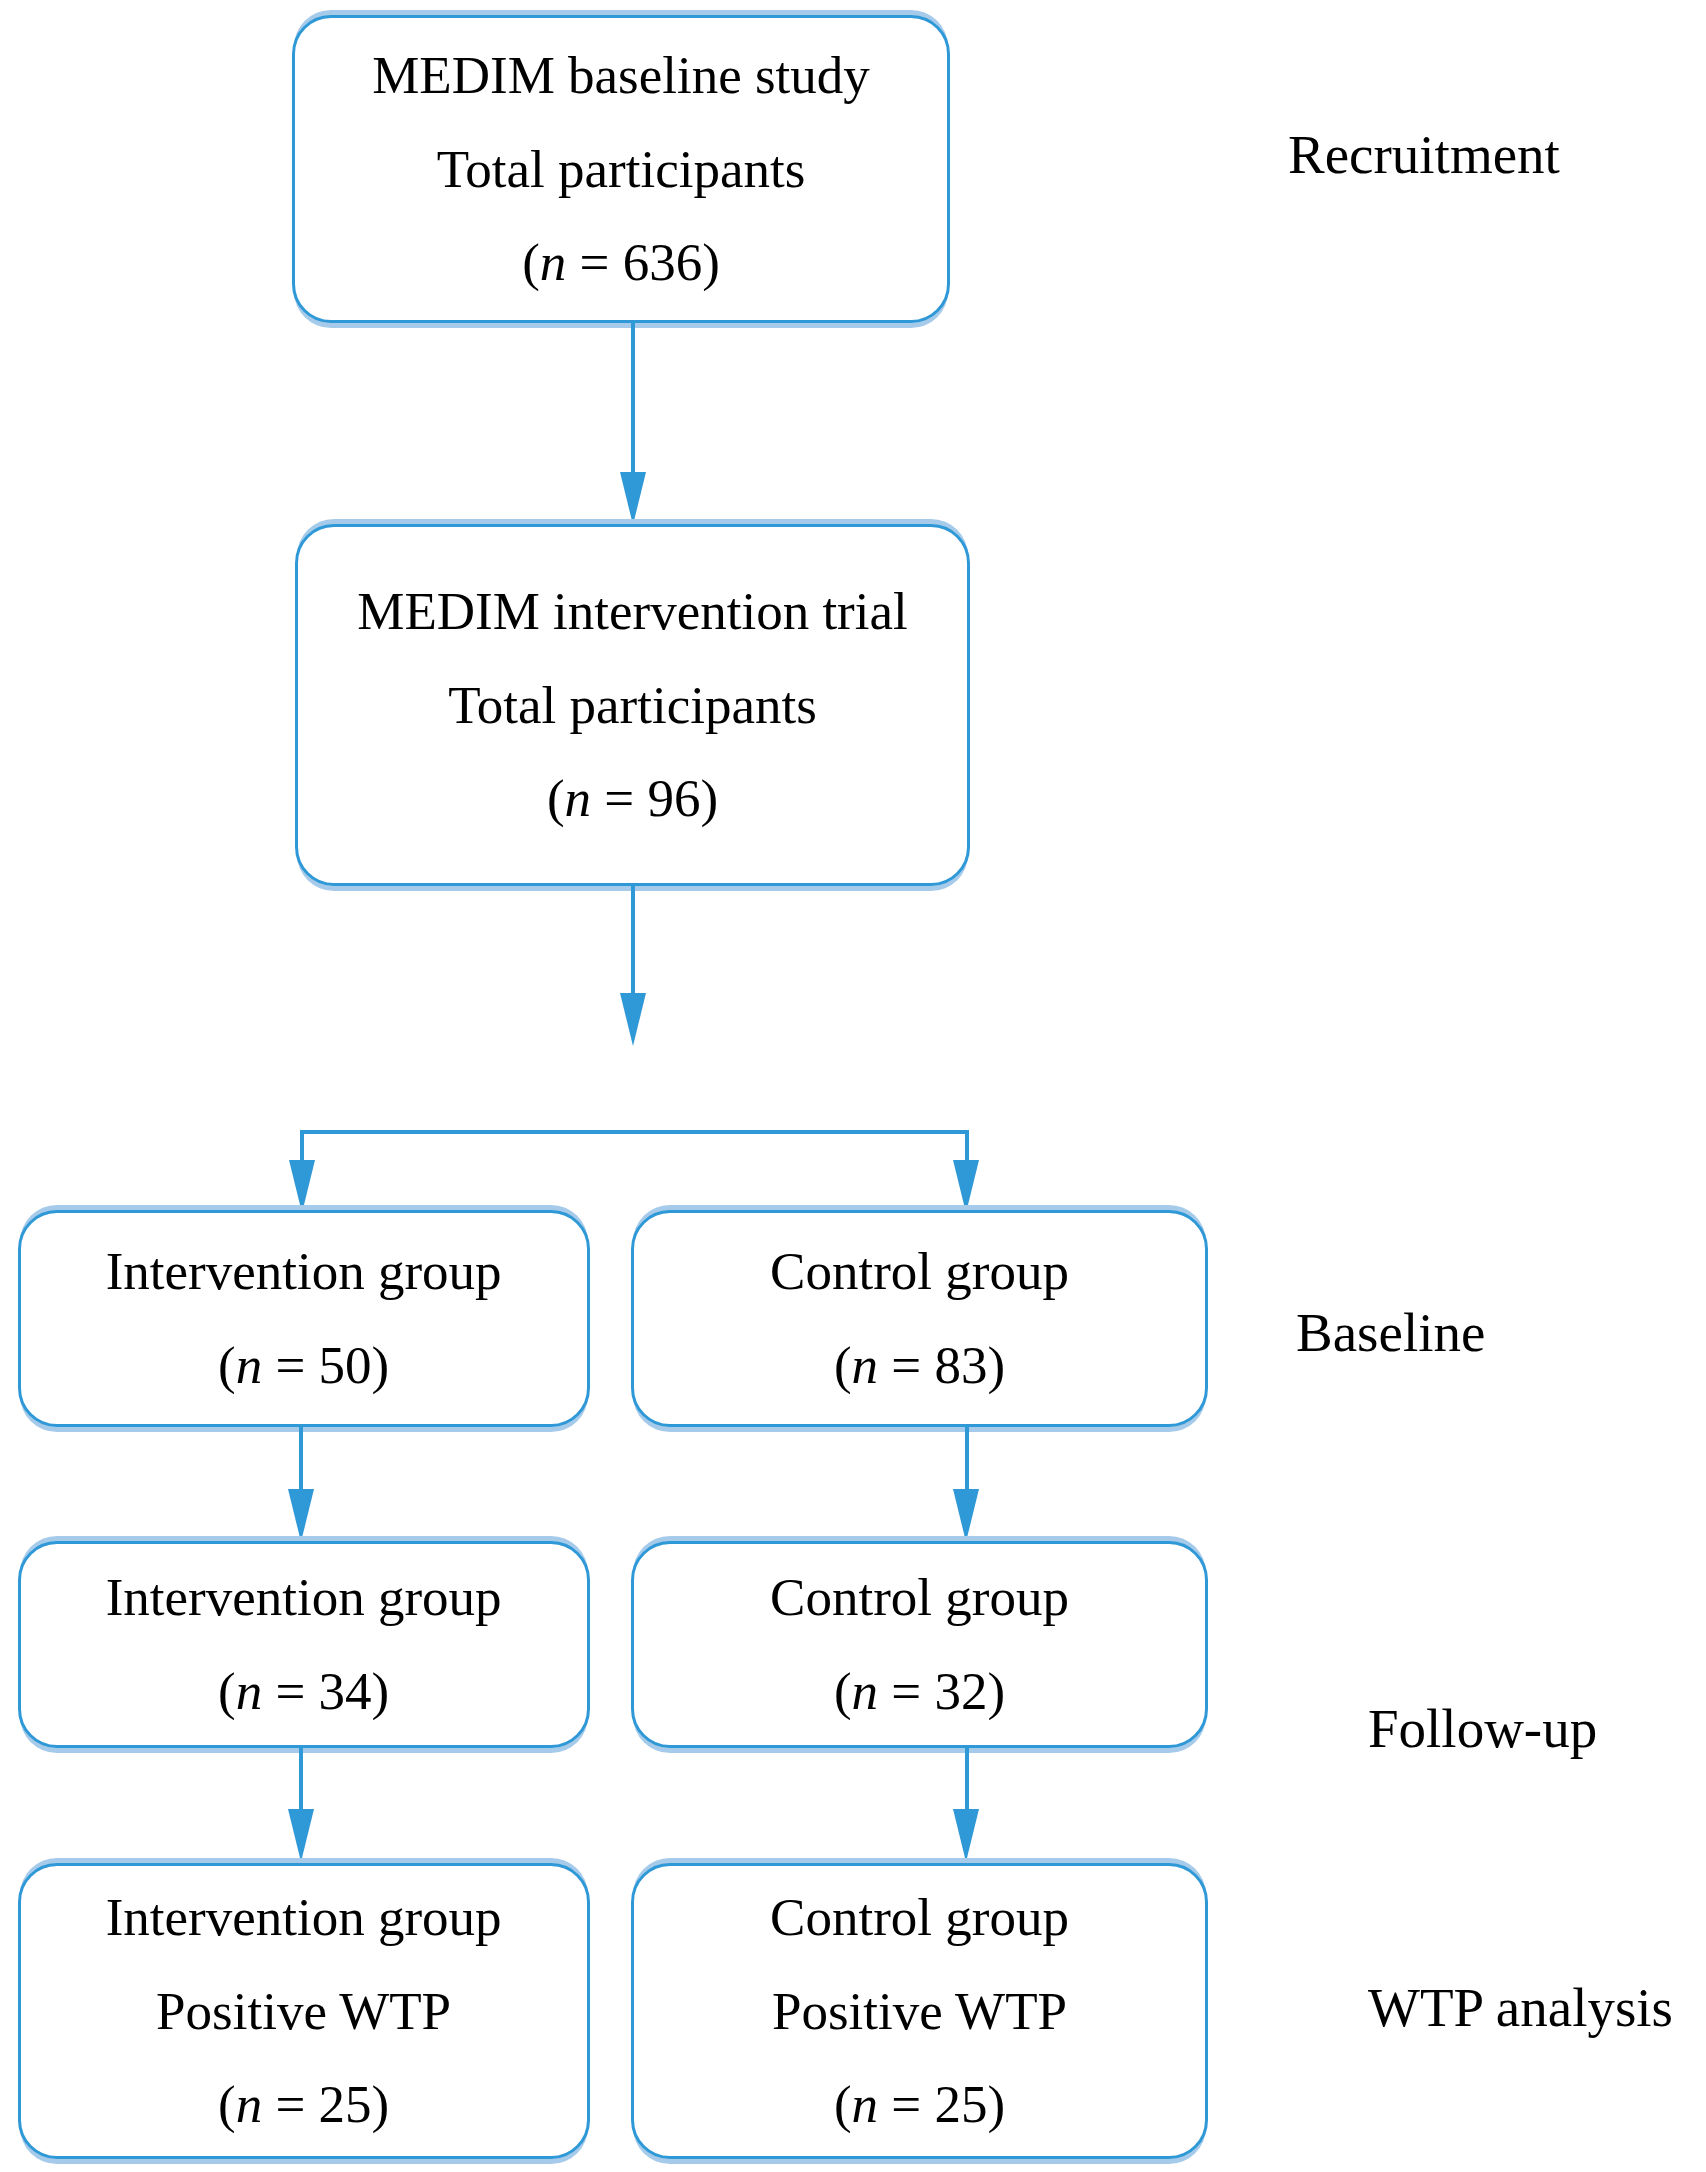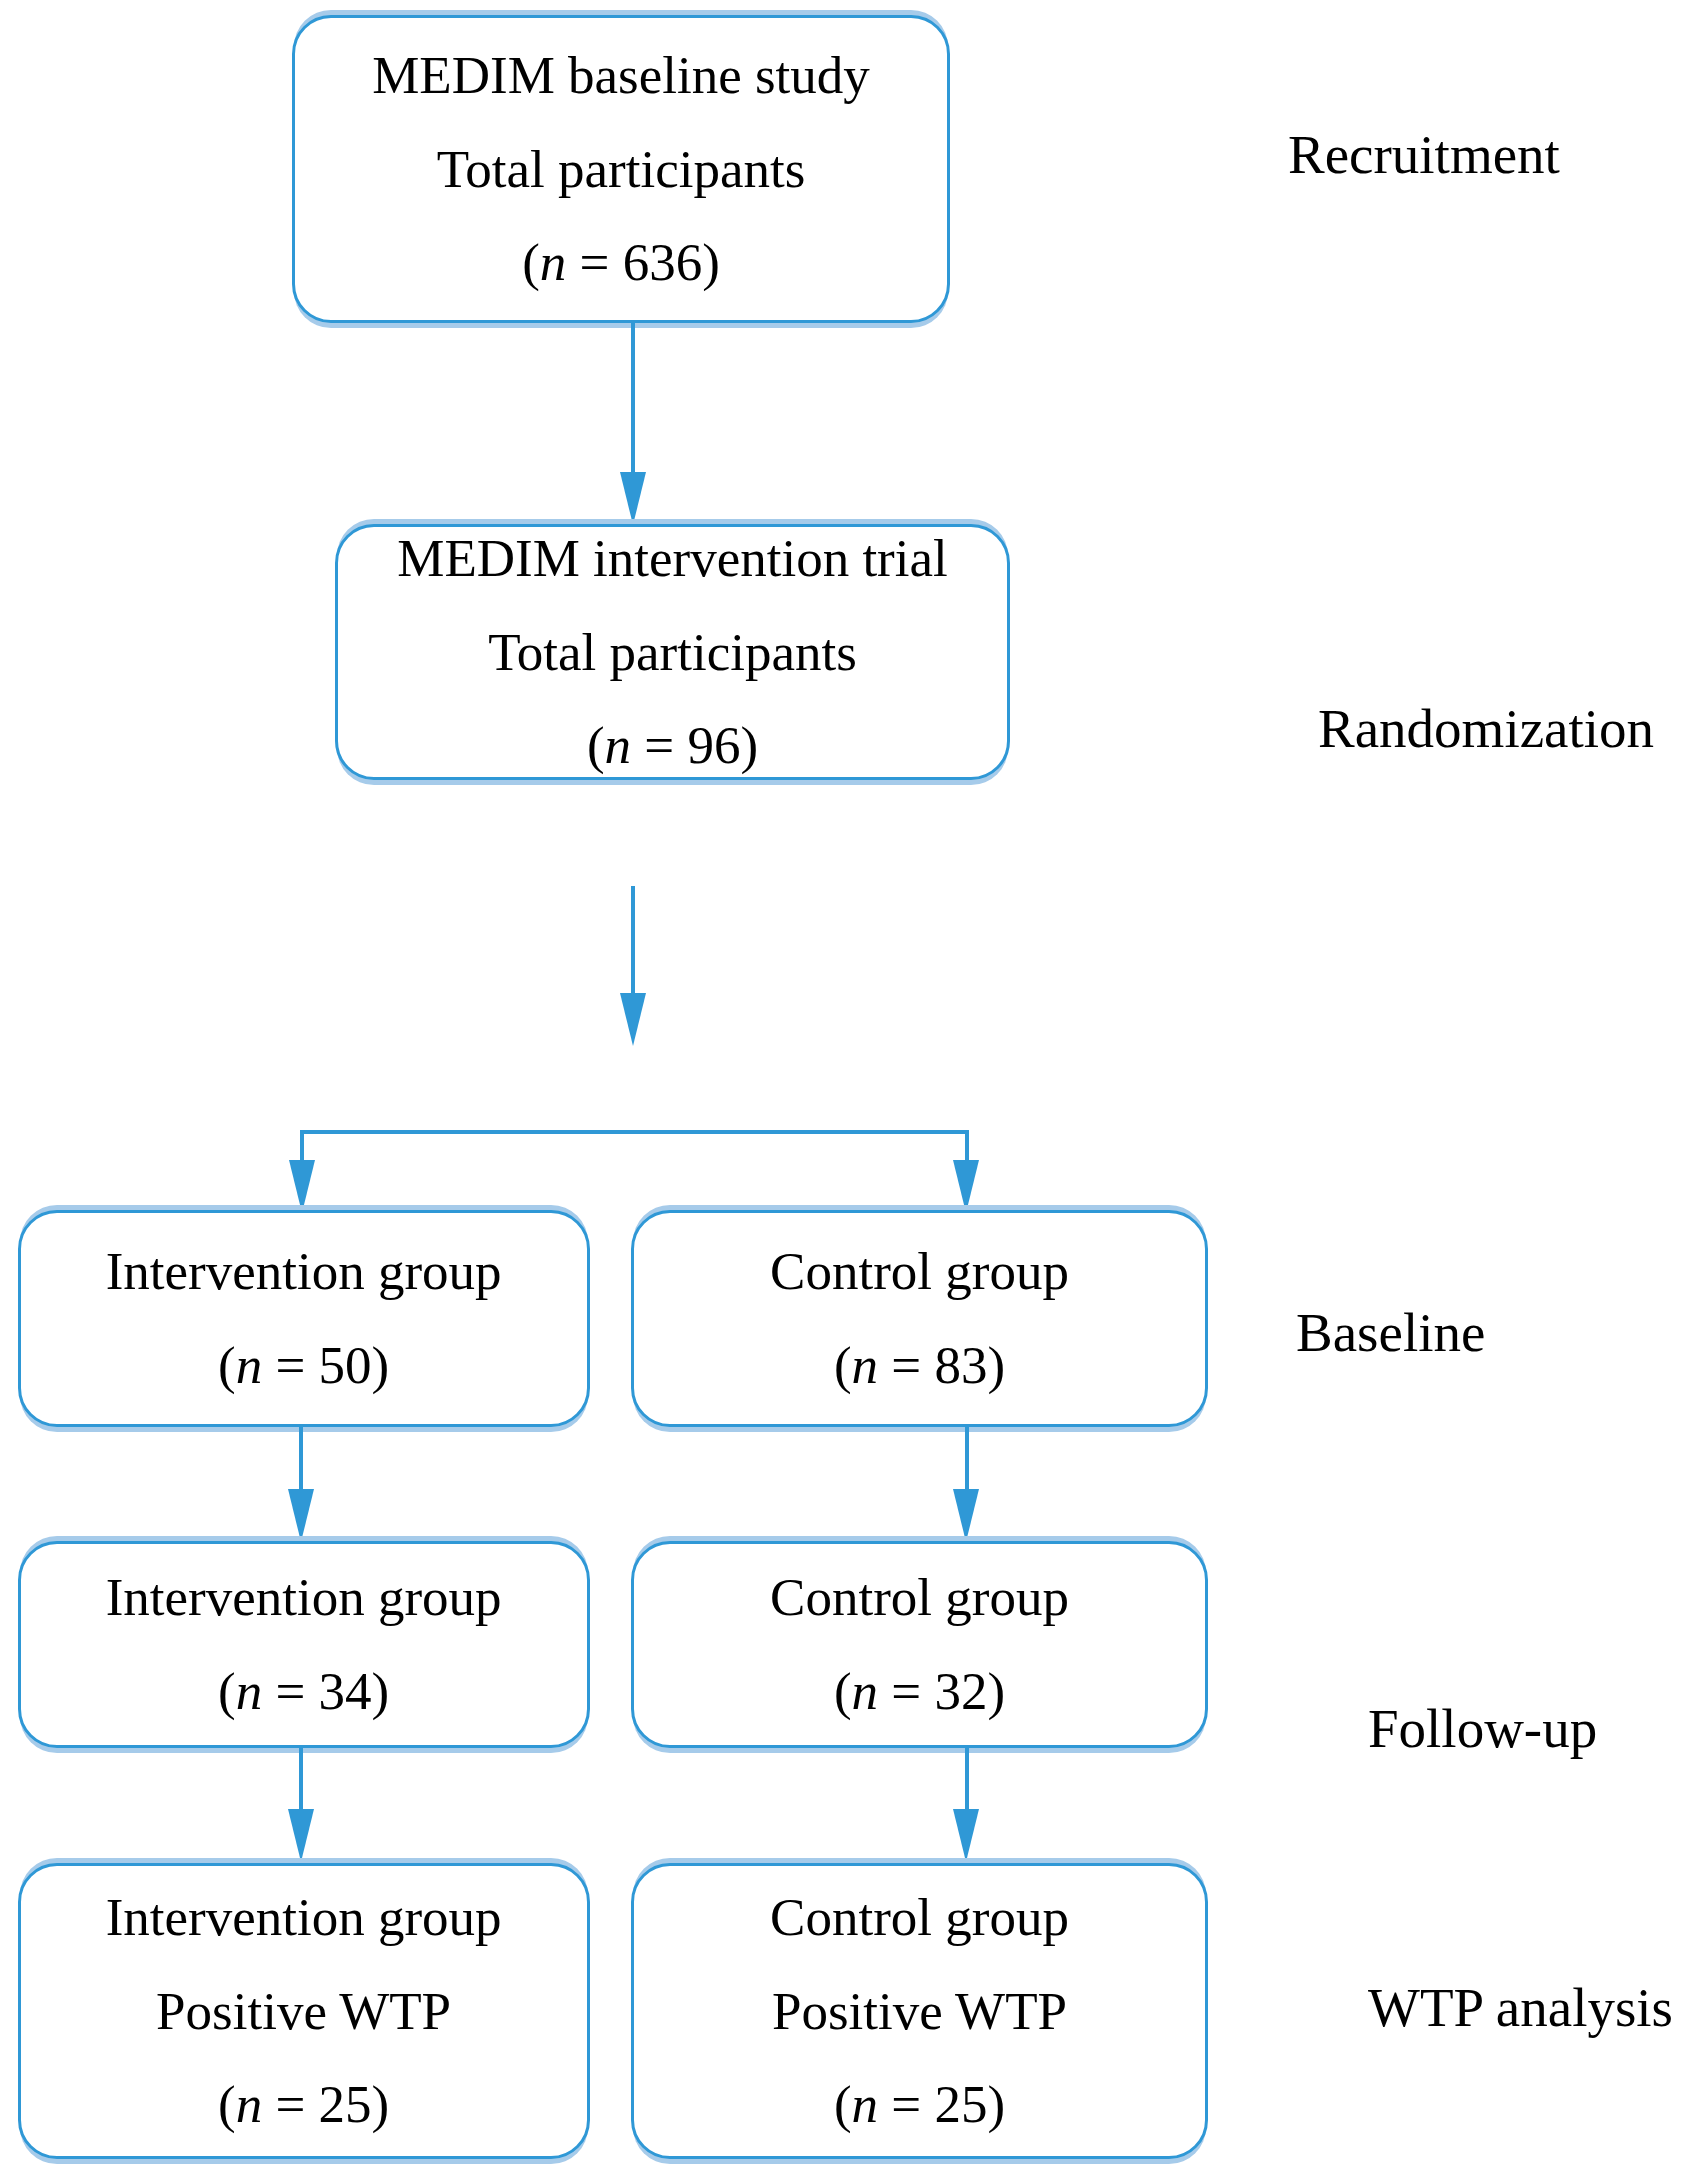--- a/index.html
+++ b/index.html
@@ -33,26 +33,25 @@
   <div class="box" style="left:292px;top:15px;width:658px;height:308px;">
     <div class="bline">MEDIM baseline study</div>
     <div class="bline">Total participants</div>
     <div class="bline"><span>(</span><span class="it">n</span><span> = 636)</span></div>
   </div>
   <div class="slabel" style="left:1288px;top:123px;">Recruitment</div>
 
   <div class="vline" style="left:631px;top:323px;height:151px;"></div>
   <div class="ahead" style="left:620px;top:472px;"></div>
 
-  <div class="box" style="left:295px;top:524px;width:675px;height:256px;margin-left:40px;">
+  <div class="box" style="left:295px;top:524px;width:675px;height:362px;">
     <div class="bline">MEDIM intervention trial</div>
     <div class="bline">Total participants</div>
     <div class="bline"><span>(</span><span class="it">n</span><span> = 96)</span></div>
   </div>
-  <div class="slabel" style="left:1318px;top:697px;">Randomization</div>
 
   <div class="vline" style="left:631px;top:886px;height:108px;"></div>
   <div class="ahead" style="left:620px;top:993px;"></div>
 
   <div class="hline" style="left:302px;top:1130px;width:666px;"></div>
   <div class="vline" style="left:300px;top:1130px;height:35px;"></div>
   <div class="ahead" style="left:289px;top:1160px;"></div>
   <div class="vline" style="left:965px;top:1130px;height:35px;"></div>
   <div class="ahead" style="left:953px;top:1160px;"></div>
 

